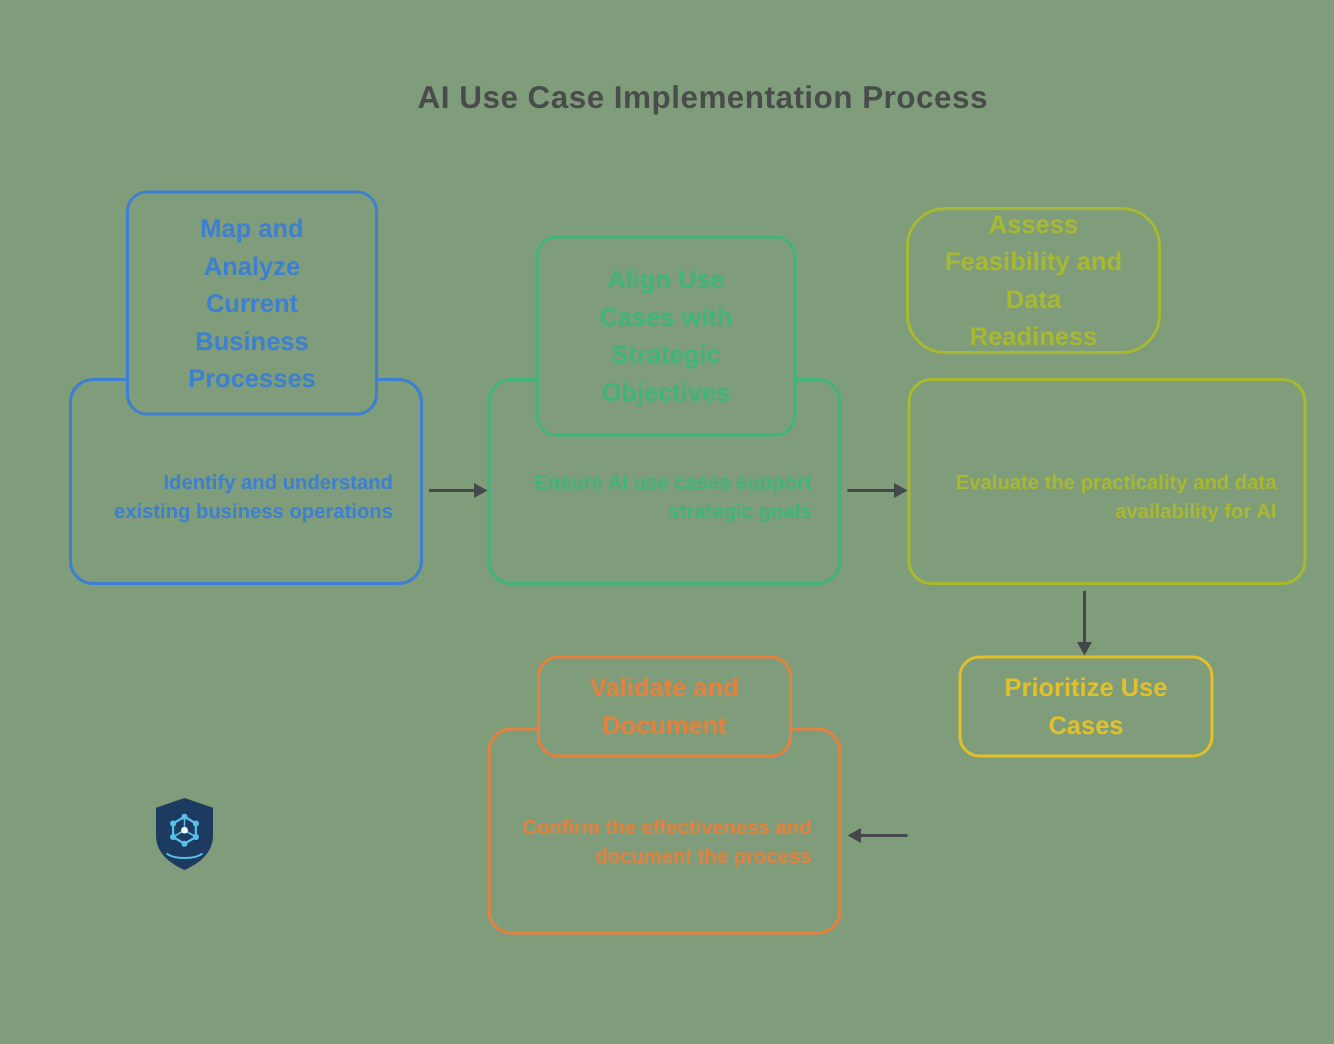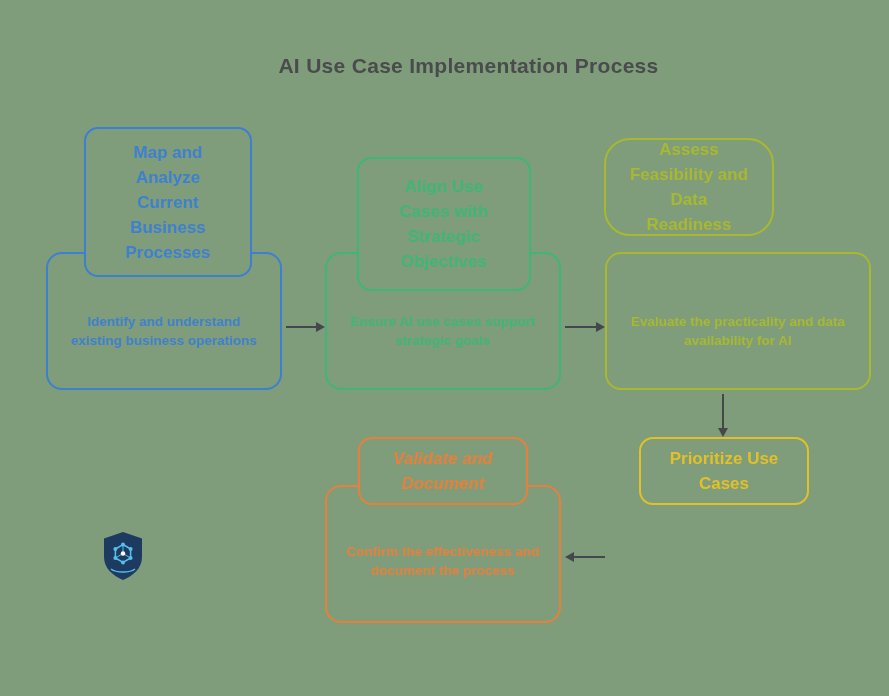--- a/index.html
+++ b/index.html
@@ -38,21 +38,21 @@
     border-radius:16px;
     color:var(--c);
     display:flex;
     align-items:center;
     justify-content:center;
     text-align:center;
     font-size:13.5px;
     font-weight:700;
     line-height:19px;
   }
-  .node-body p{width:100%;}
+  .node-body p{width:100%;text-align:right;}
   .row1{padding:32px 18px 12px;}
   .row2{padding:26px 18px 12px;}
   .node-header{
     position:absolute;
     border:2px solid var(--c);
     border-radius:14px;
     background:var(--bg);
     color:var(--c);
     display:flex;
     align-items:center;
@@ -65,21 +65,21 @@
   }
   #n1-body{left:46px;top:252px;width:236px;height:138px;}
   #n1-head{left:84px;top:127px;width:168px;height:150px;}
   #n2-body{left:325px;top:252px;width:236px;height:138px;}
   #n2-head{left:357px;top:121px;width:174px;height:134px;margin-top:36px;}
   #n3-body{left:605px;top:252px;width:266px;height:138px;}
   #n3-head{left:604px;top:138px;width:170px;height:98px;border-radius:26px;}
   #n4-body{left:605px;top:485px;width:236px;height:138px;}
   #n4-head{left:639px;top:437px;width:170px;height:68px;padding:4px 14px;}
   #n5-body{left:325px;top:485px;width:236px;height:138px;}
-  #n5-head{left:358px;top:437px;width:170px;height:68px;padding:4px 22px;font-style:italic;}
+  #n5-head{left:358px;top:437px;width:170px;height:68px;padding:4px 22px;}
   
   .arrow{position:absolute;display:flex;align-items:center;}
   .arrow .shaft{flex:1;height:2px;background:var(--arrow);}
   .arrow .head-right{
     width:0;height:0;
     border-left:9px solid var(--arrow);
     border-top:5.5px solid transparent;
     border-bottom:5.5px solid transparent;
   }
   .arrow .head-left{

